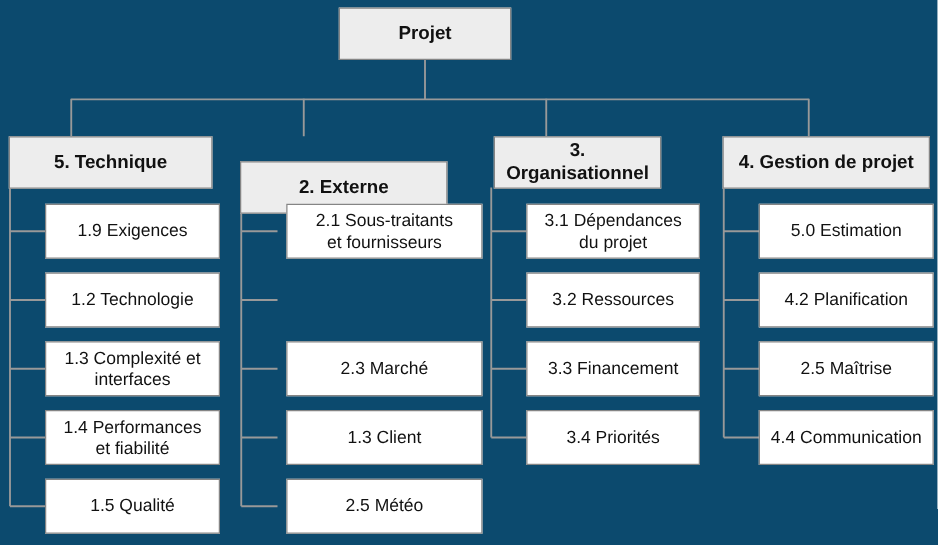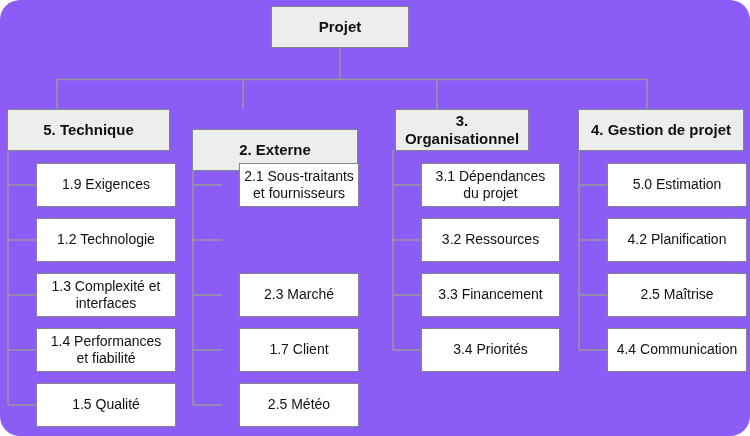--- a/index.html
+++ b/index.html
@@ -4,25 +4,24 @@
 <style>
   html, body {
     margin: 0;
     padding: 0;
     background: #ffffff;
   }
   #canvas {
     position: relative;
     width: 750px;
     height: 436px;
-    background: #8b5cf6;
+    background: #0c4a6e;
     font-family: "Liberation Sans", sans-serif;
     color: #111111;
     overflow: hidden;
-    border-radius: 20px;
   }
   #connectors {
     position: absolute;
     left: 0;
     top: 0;
     width: 750px;
     height: 436px;
   }
   .node {
     position: absolute;
@@ -52,21 +51,21 @@
   .leaf-node {
     height: 44px;
     font-size: 14px;
   }
   
   .c1.header-node { left: 7px;   width: 163px; }
   .c2.header-node { left: 192px; width: 166px; margin-top: 20px; }
   .c3.header-node { left: 395px; width: 134px; }
   .c4.header-node { left: 578px; width: 166px; }
   .c1.leaf-node { left: 36px;  width: 140px; }
-  .c2.leaf-node { left: 239px; width: 120px; }
+  .c2.leaf-node { left: 229px; width: 157px; }
   .c3.leaf-node { left: 421px; width: 139px; }
   .c4.leaf-node { left: 607px; width: 140px; }
   .r0 { top: 163px; }
   .r1 { top: 218px; }
   .r2 { top: 273px; }
   .r3 { top: 328px; }
   .r4 { top: 383px; }
 </style>
 </head>
 <body>
@@ -125,21 +124,21 @@
   <div class="node leaf-node c1 r1">1.2 Technologie</div>
   <div class="node leaf-node c1 r2">1.3 Complexité et
 interfaces</div>
   <div class="node leaf-node c1 r3">1.4 Performances
 et fiabilité</div>
   <div class="node leaf-node c1 r4">1.5 Qualité</div>
 
   <div class="node leaf-node c2 r0">2.1 Sous-traitants
 et fournisseurs</div>
   <div class="node leaf-node c2 r2">2.3 Marché</div>
-  <div class="node leaf-node c2 r3">1.7 Client</div>
+  <div class="node leaf-node c2 r3">1.3 Client</div>
   <div class="node leaf-node c2 r4">2.5 Météo</div>
 
   <div class="node leaf-node c3 r0">3.1 Dépendances
 du projet</div>
   <div class="node leaf-node c3 r1">3.2 Ressources</div>
   <div class="node leaf-node c3 r2">3.3 Financement</div>
   <div class="node leaf-node c3 r3">3.4 Priorités</div>
 
   <div class="node leaf-node c4 r0">5.0 Estimation</div>
   <div class="node leaf-node c4 r1">4.2 Planification</div>

